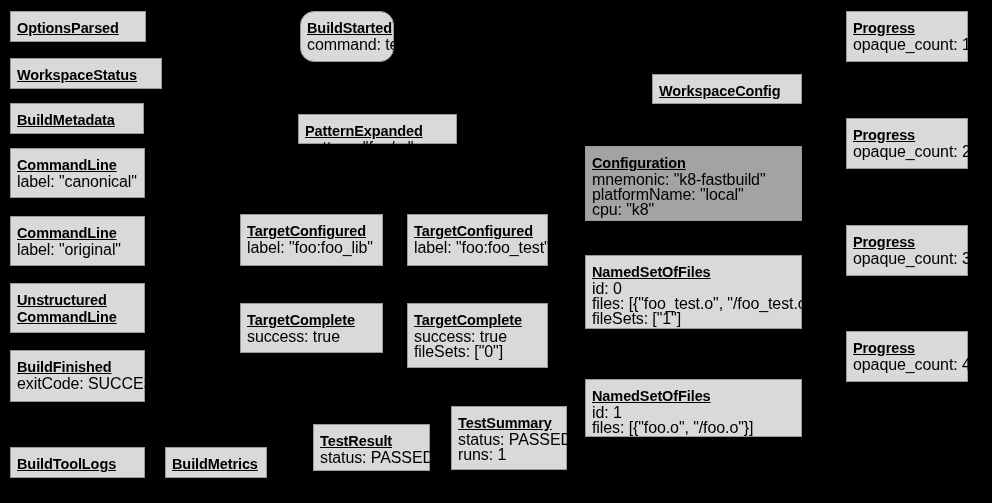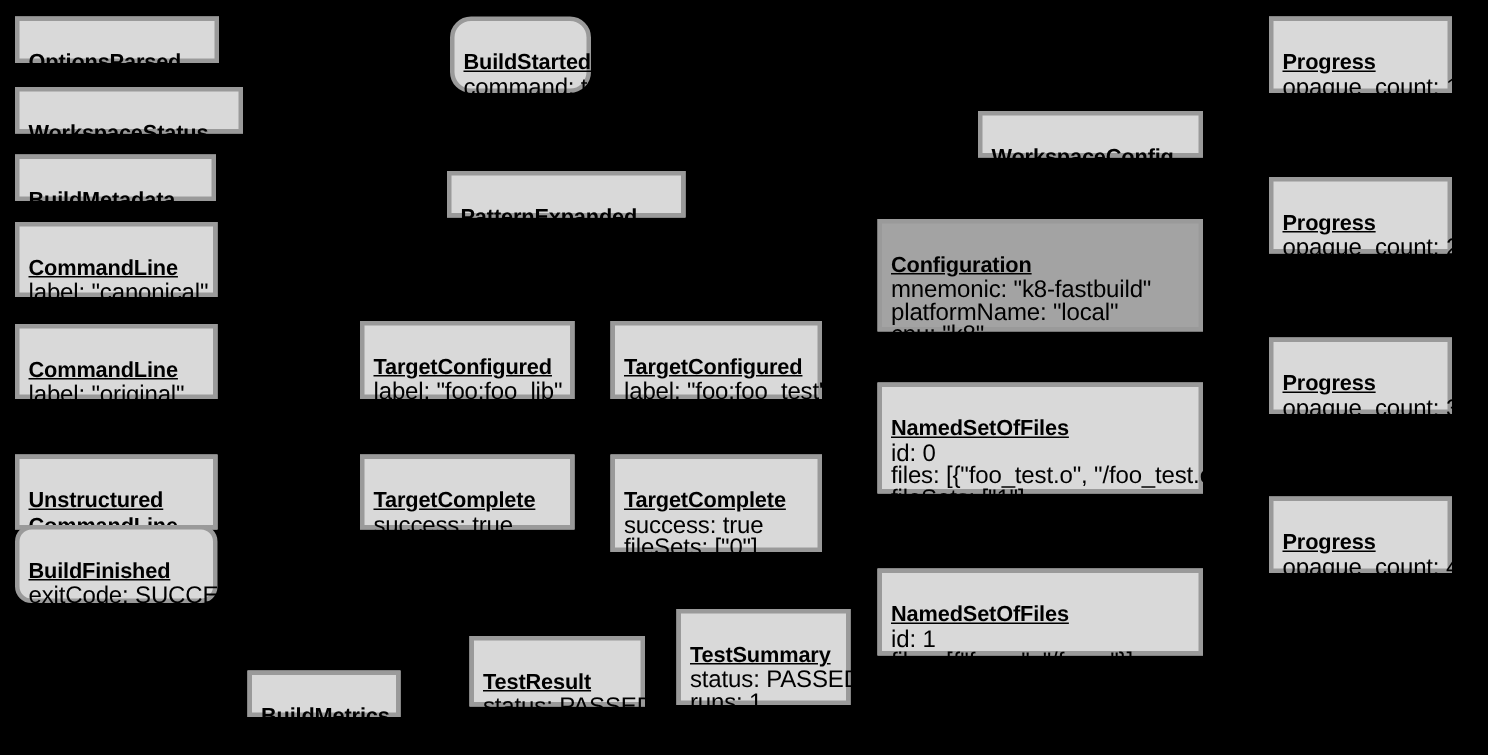--- a/index.html
+++ b/index.html
@@ -11,23 +11,23 @@
     position: relative;
     width: 992px;
     height: 503px;
     background: #000000;
     overflow: hidden;
     font-family: "Liberation Sans", sans-serif;
   }
   .node {
     position: absolute;
     background: #d9d9d9;
-    border: 3px solid #4d7c0f;
+    border: 1px solid #4d7c0f;
     box-sizing: border-box;
-    padding: 20px 6px 5px 6px;
+    padding: 8px 6px 5px 6px;
     color: #000000;
   }
   .node-title {
     font-size: 14.5px;
     font-weight: bold;
     text-decoration: underline;
     line-height: 17px;
     white-space: pre;
     letter-spacing: -0.1px;
   }
@@ -53,27 +53,30 @@
       <div class="node-title">BuildMetadata</div>
     </div>
     <div class="node" style="left: 10px; top: 148px; width: 135px; height: 50px; background: rgb(217, 217, 217); border-color: rgb(154, 154, 154); color: rgb(0, 0, 0);">
       <div class="node-title">CommandLine</div>
       <div class="node-field">label: "canonical"</div>
     </div>
     <div class="node" style="left: 10px; top: 216px; width: 135px; height: 50px; background: rgb(217, 217, 217); border-color: rgb(154, 154, 154); color: rgb(0, 0, 0);">
       <div class="node-title">CommandLine</div>
       <div class="node-field">label: "original"</div>
     </div>
-    <div class="node" style="left: 10px; top: 283px; width: 135px; height: 50px; background: rgb(217, 217, 217); border-color: rgb(154, 154, 154); color: rgb(0, 0, 0); margin-top: 20px;">
+    <div class="node" style="left: 10px; top: 283px; width: 135px; height: 50px; background: rgb(217, 217, 217); border-color: rgb(154, 154, 154); color: rgb(0, 0, 0);">
       <div class="node-title">Unstructured
 CommandLine</div>
     </div>
-    <div class="node" style="left: 10px; top: 350px; width: 135px; height: 52px; background: rgb(217, 217, 217); border-color: rgb(154, 154, 154); color: rgb(0, 0, 0); border-radius: 11px;">
+    <div class="node" style="left: 10px; top: 350px; width: 135px; height: 52px; background: rgb(217, 217, 217); border-color: rgb(154, 154, 154); color: rgb(0, 0, 0);">
       <div class="node-title">BuildFinished</div>
       <div class="node-field">exitCode: SUCCESS</div>
+    </div>
+    <div class="node" style="left: 10px; top: 447px; width: 135px; height: 31px; background: rgb(217, 217, 217); border-color: rgb(154, 154, 154); color: rgb(0, 0, 0);">
+      <div class="node-title">BuildToolLogs</div>
     </div>
     <div class="node" style="left: 165px; top: 447px; width: 102px; height: 31px; background: rgb(217, 217, 217); border-color: rgb(154, 154, 154); color: rgb(0, 0, 0);">
       <div class="node-title">BuildMetrics</div>
     </div>
     <div class="node" style="left: 300px; top: 11px; width: 94px; height: 51px; background: rgb(217, 217, 217); border-color: rgb(154, 154, 154); color: rgb(0, 0, 0); border-radius: 14px;">
       <div class="node-title">BuildStarted</div>
       <div class="node-field">command: test</div>
     </div>
     <div class="node" style="left: 298px; top: 114px; width: 159px; height: 30px; background: rgb(217, 217, 217); border-color: rgb(154, 154, 154); color: rgb(0, 0, 0);">
       <div class="node-title">PatternExpanded</div>

